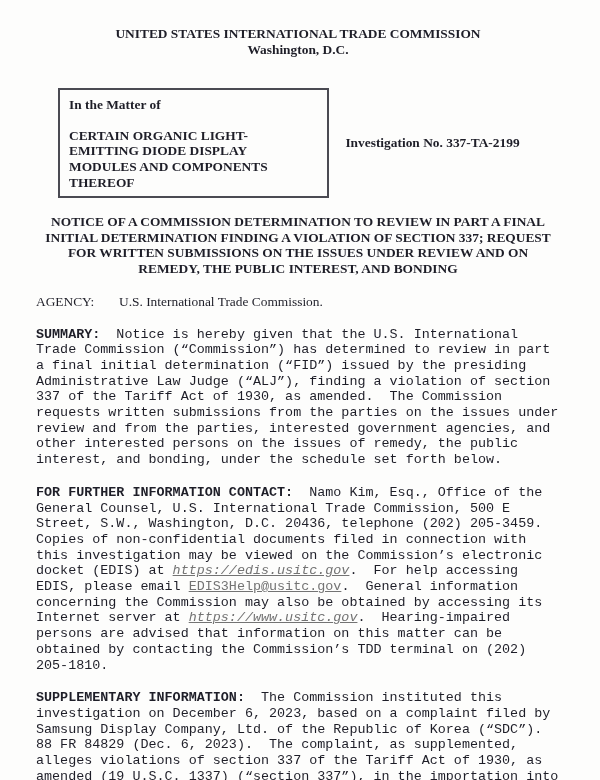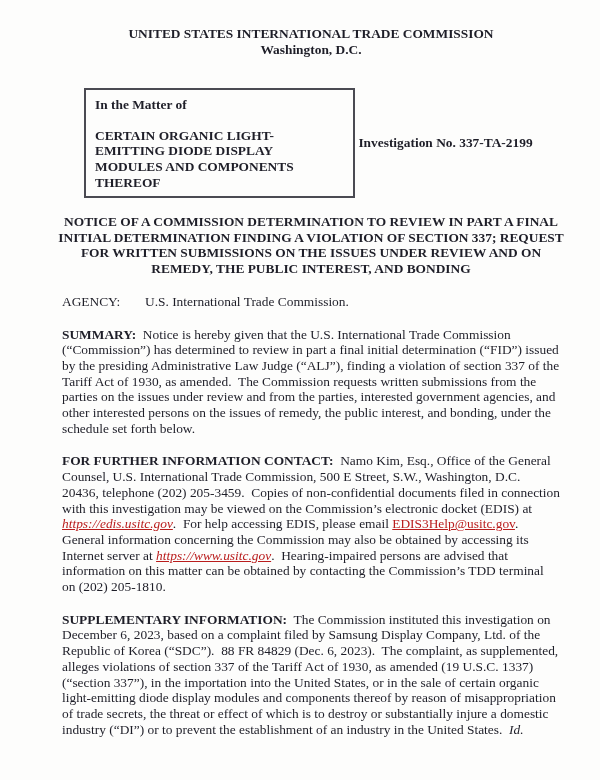--- a/index.html
+++ b/index.html
@@ -1,39 +1,39 @@
 <!DOCTYPE html>
 <html><head>
 <meta charset="utf-8">
 <style>
   html,body{margin:0;padding:0;background:#ffffff;}
   .page{
     width:600px;height:780px;box-sizing:border-box;
     background:#fdfdfc;color:#1e1e28;
     font-family:"Liberation Serif","DejaVu Serif",serif;
     font-size:13.4px;line-height:15.7px;
-    padding:26px 40px 0 62px;overflow:hidden;
+    padding:26px 40px 0 36px;overflow:hidden;
   }
   .b{font-weight:bold;}
   .i{font-style:italic;margin-top:32px;}
   .center{text-align:center;}
   .doc-header div{line-height:16px;}
   .caption-row{display:flex;margin-top:30px;}
   .caption-box{
     width:271px;height:110px;box-sizing:border-box;flex:0 0 271px;
     border:2px solid #4a4a52;padding:7px 9px;margin-left:22px;
   }
   .case-title{margin-top:15px;white-space:pre-line;}
   .inv-cell{flex:1;display:flex;align-items:center;justify-content:center;
     box-sizing:border-box;padding-right:24px;}
   .notice-title{margin:16px -12px 12px -12px;text-align:center;white-space:pre-line;}
   .label-line{margin:17px 0 0 0;}
   .label-line .lbl{display:inline-block;width:83px;font-weight:normal;}
-  .body-par{margin:17px 0 0 0;white-space:pre-wrap;}
-  .doc-link{color:#b91c1c;text-decoration:underline;cursor:pointer;}
+  .body-par{margin:17px 0 0 0;white-space:pre-wrap;font-family:Liberation Mono, monospace;}
+  .doc-link{color:#737373;text-decoration:underline;cursor:pointer;}
   .doc-link.it{font-style:italic;}
 </style>
 </head>
 <body>
 
 <div class="page">
 
   <div class="doc-header center">
     <div class="b">UNITED STATES INTERNATIONAL TRADE COMMISSION</div>
     <div class="b">Washington, D.C.</div>

